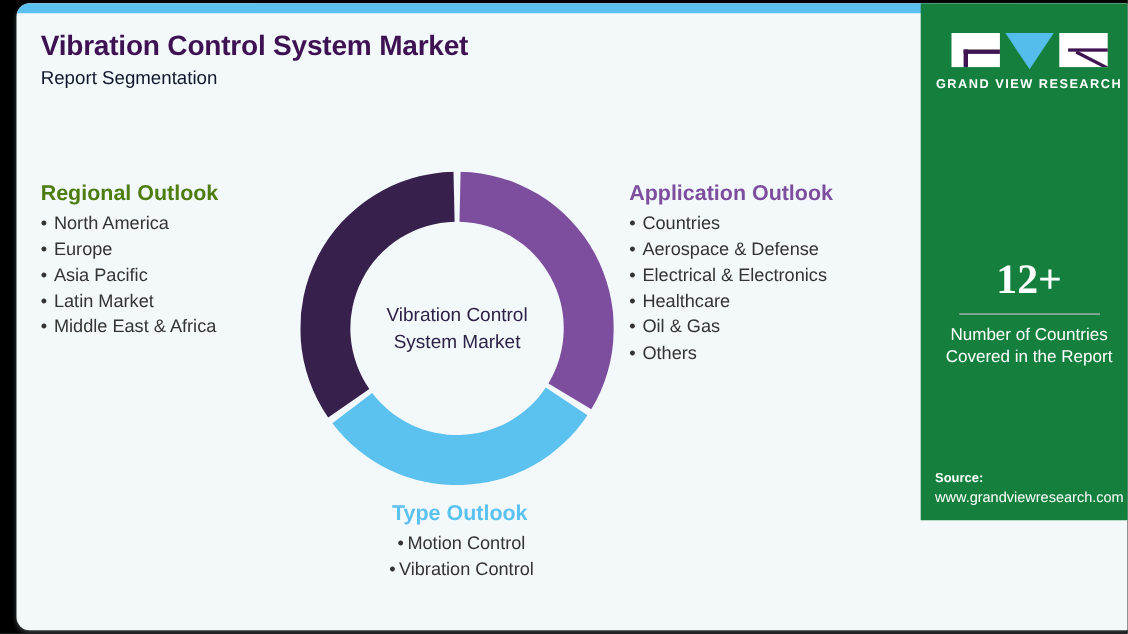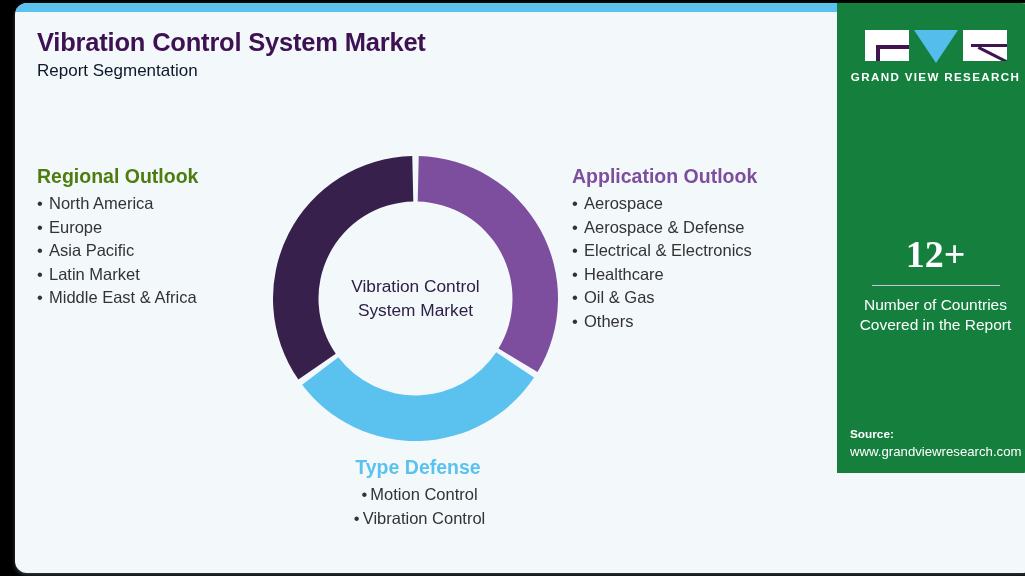--- a/index.html
+++ b/index.html
@@ -284,31 +284,31 @@
         <li>Europe</li>
         <li>Asia Pacific</li>
         <li>Latin Market</li>
         <li>Middle East &amp; Africa</li>
       </ul>
     </div>
 
     <div class="outlook" id="application-outlook">
       <div class="outlook-title">Application Outlook</div>
       <ul class="outlook-list">
-        <li>Aerospace</li>
+        <li>Countries</li>
         <li>Aerospace &amp; Defense</li>
         <li>Electrical &amp; Electronics</li>
         <li>Healthcare</li>
         <li>Oil &amp; Gas</li>
         <li>Others</li>
       </ul>
     </div>
 
     <div class="outlook" id="type-outlook">
-      <div class="outlook-title">Type Defense</div>
+      <div class="outlook-title">Type Outlook</div>
       <ul class="outlook-list">
         <li>Motion Control</li>
         <li>Vibration Control</li>
       </ul>
     </div>
 
     <div class="donut-wrap">
       <svg width="285" height="285" viewBox="0 0 285 285">
         <g>
           <path id="seg-application" fill="#7D4E9E" d="M 145.73294503412134 0.03667817151549002 A 142.5 142.5 0 0 1 264.51805955554676 216.1059993634965 L 225.55790720623185 192.60373290006427 A 97 97 0 0 0 144.70067135655978 45.52496689569827 Z"></path>

